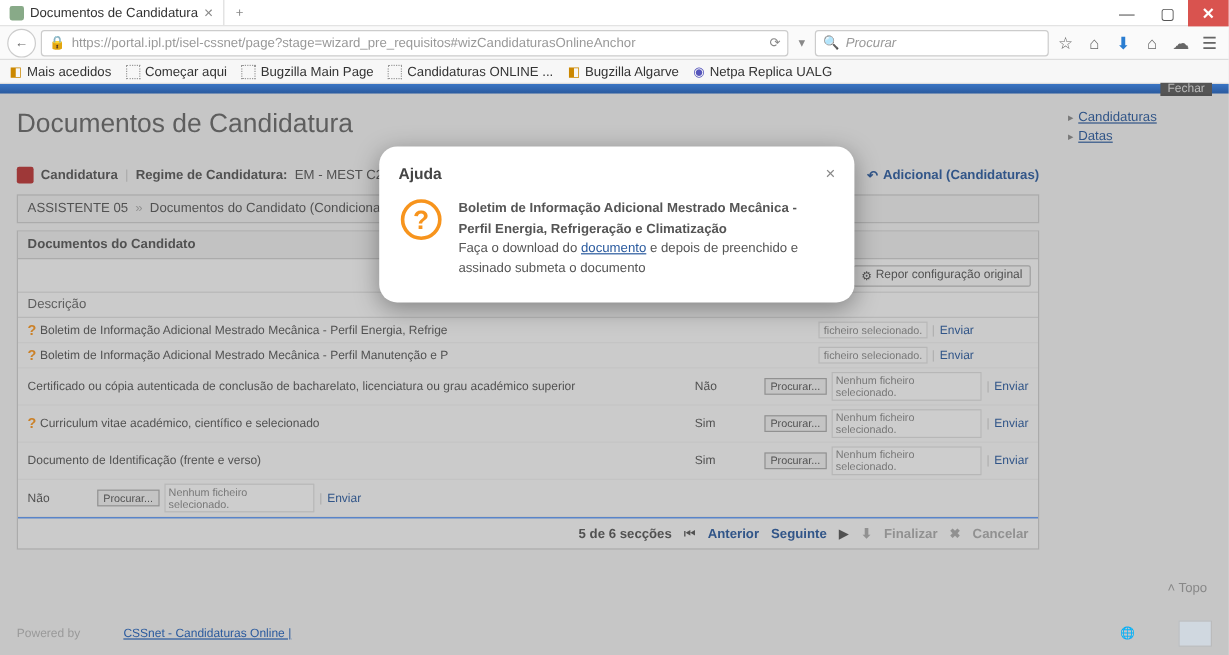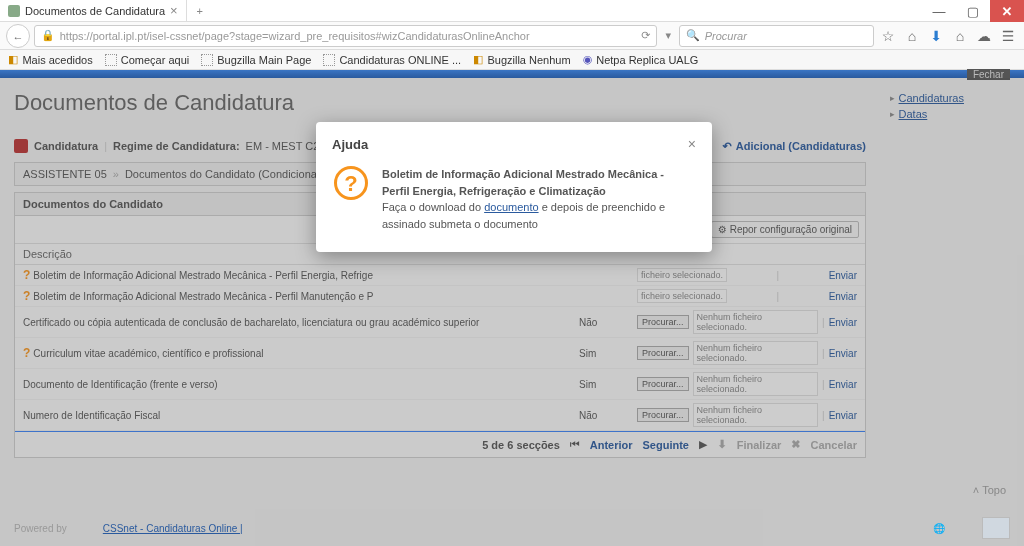--- a/index.html
+++ b/index.html
@@ -38,38 +38,38 @@
   .assist { height:24px; background:#ededed; border:1px solid #ccc; display:flex; align-items:center; padding:0 8px; font-size:11px; color:#555; }
   .panel { border:1px solid #ccc; background:#f7f7f7; margin-top:6px; }
   .panel-head { background:#ebebeb; border-bottom:1px solid #ccc; padding:5px 8px; font-size:11px; font-weight:bold; color:#555; }
   .panel-tools { height:28px; border-bottom:1px solid #ddd; display:flex; align-items:center; justify-content:flex-end; padding:0 6px; }
   .btn-gray { background:#f5f5f5; border:1px solid #bbb; border-radius:2px; padding:2px 6px; font-size:10px; color:#555; display:flex; align-items:center; gap:3px; }
   .tbl-head { border-bottom:1px solid #ddd; padding:4px 8px; font-size:11px; color:#666; }
   .row { display:flex; align-items:center; padding:3px 8px; font-size:10px; color:#555; border-bottom:1px solid #eee; }
   .row .desc { flex:1; display:flex; align-items:center; gap:3px; }
   .q { color:#f7941d; font-weight:bold; font-size:12px; }
   .col-ob { width:58px; }
-  .col-act { width:220px; display:flex; align-items:center; gap:4px; justify-content:space-between; }
+  .col-act { width:220px; display:flex; align-items:center; gap:4px; justify-content:center; }
   .procurar { background:#eee; border:1px solid #aaa; font-size:9px; padding:1px 4px; color:#555; }
   .nofile { font-size:9px; color:#888; border:1px solid #ddd; padding:1px 3px; background:#fafafa; }
   .enviar { color:#2a5a9e; font-size:10px; }
   .sep { color:#ccc; }
   .note { padding:8px; font-size:10px; color:#888; border-top:1px solid #ddd; margin-top:20px; }
   .note .n1 { color:#2a5a9e; }
   .pager { border-top:1px solid #3b82f6; padding:6px 8px; display:flex; justify-content:flex-end; align-items:center; gap:10px; font-size:11px; color:#555; }
   .pager .blue { color:#2a5a9e; font-weight:bold; }
   .pager .gray { color:#aaa; font-weight:bold; }
   .topo { position:absolute; right:18px; bottom:50px; font-size:11px; color:#888; }
   .footer { position:absolute; left:0; bottom:0; height:36px; width:100%; display:flex; align-items:center; padding:0 14px; font-size:10px; color:#999; gap:36px; }
   .footer .globe { margin-left:auto; color:#2a7; }
   .footer .box { width:28px; height:22px; border:1px solid #bbb; background:#d0d8e0; }
 
   
   .overlay { position:absolute; top:78px; left:0; width:100%; height:calc(100% - 78px); background:rgba(70,70,70,0.25); pointer-events:none; }
-  .modal { position:absolute; top:122px; left:316px; width:396px; background:#fff; border-radius:4px; box-shadow:0 5px 20px rgba(0,0,0,0.35); padding:0; }
+  .modal { position:absolute; top:122px; left:316px; width:396px; background:#fff; border-radius:15px; box-shadow:0 5px 20px rgba(0,0,0,0.35); padding:0; }
   .modal-head { display:flex; align-items:center; padding:14px 16px 8px 16px; }
   .modal-head h3 { margin:0; font-size:13px; font-weight:bold; color:#444; }
   .modal-head .mx { margin-left:auto; color:#888; font-size:14px; }
   .modal-body { display:flex; gap:14px; padding:6px 18px 20px 18px; font-size:11px; color:#555; line-height:1.5; }
   .help-icon { min-width:34px; height:34px; border:3px solid #f7941d; border-radius:50%; color:#f7941d; font-size:22px; font-weight:bold; display:flex; align-items:center; justify-content:center; }
   .modal-foot { padding:10px 16px 16px 16px; display:flex; justify-content:flex-end; }
   .okbtn { border:1px solid #ccc; background:#f5f5f5; border-radius:2px; padding:5px 28px; font-size:12px; color:#555; font-weight:bold; }
   .modal a { color:#2a5a9e; text-decoration:underline; }
   .side-row { display:flex; align-items:center; gap:4px; margin-bottom:4px; color:#555; }
   .bullet { color:#888; font-size:9px; }
@@ -123,21 +123,21 @@
   <span class="bm">
       <span class="sq"></span>
       <span>Bugzilla Main Page</span>
     </span>
   <span class="bm">
       <span class="sq"></span>
       <span>Candidaturas ONLINE ...</span>
     </span>
   <span class="bm">
       <span style="color:#c80">◧</span>
-      <span>Bugzilla Nenhum</span>
+      <span>Bugzilla Algarve</span>
     </span>
   <span class="bm">
       <span style="color:#55b">◉</span>
       <span>Netpa Replica UALG</span>
     </span>
 </div>
 
 <div class="bluebar">
   <span class="fechar">Fechar</span>
 </div>
@@ -207,21 +207,21 @@
         <span class="col-act">
           <span class="procurar">Procurar...</span>
           <span class="nofile">Nenhum ficheiro selecionado.</span>
           <span class="sep">|</span>
           <span class="enviar">Enviar</span>
         </span>
       </div>
       <div class="row">
         <span class="desc">
             <span class="q">?</span>
-            <span>Curriculum vitae académico, científico e profissional</span>
+            <span>Curriculum vitae académico, científico e selecionado</span>
           </span>
         <span class="col-ob">Sim</span>
         <span class="col-act">
           <span class="procurar">Procurar...</span>
           <span class="nofile">Nenhum ficheiro selecionado.</span>
           <span class="sep">|</span>
           <span class="enviar">Enviar</span>
         </span>
       </div>
       <div class="row">
@@ -230,23 +230,20 @@
           </span>
         <span class="col-ob">Sim</span>
         <span class="col-act">
           <span class="procurar">Procurar...</span>
           <span class="nofile">Nenhum ficheiro selecionado.</span>
           <span class="sep">|</span>
           <span class="enviar">Enviar</span>
         </span>
       </div>
       <div class="row">
-        <span class="desc">
-            <span>Numero de Identificação Fiscal</span>
-          </span>
         <span class="col-ob">Não</span>
         <span class="col-act">
           <span class="procurar">Procurar...</span>
           <span class="nofile">Nenhum ficheiro selecionado.</span>
           <span class="sep">|</span>
           <span class="enviar">Enviar</span>
         </span>
       </div>
 
 

